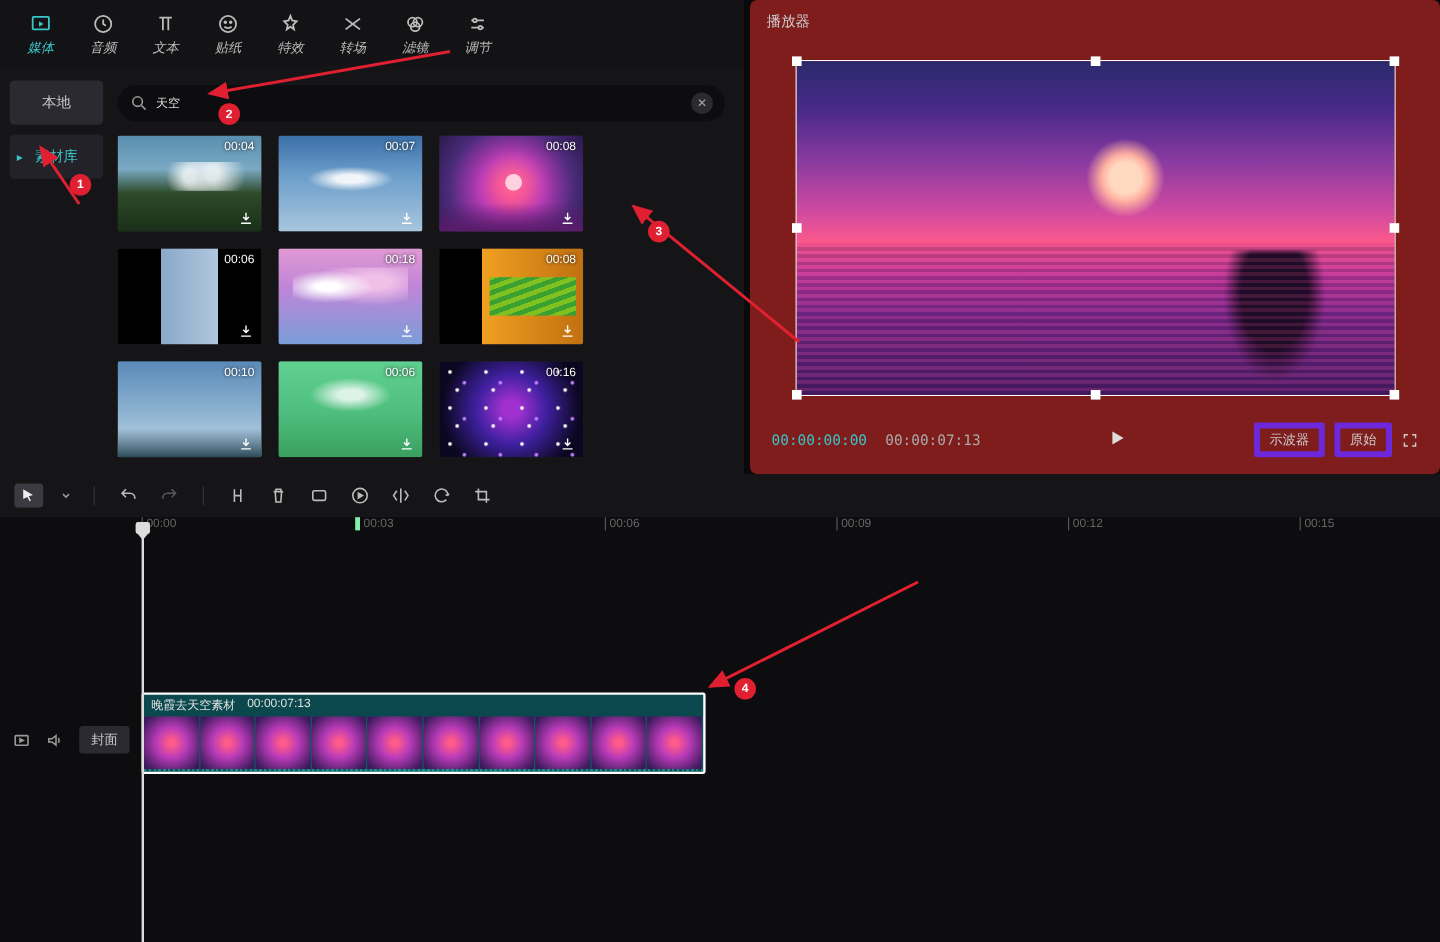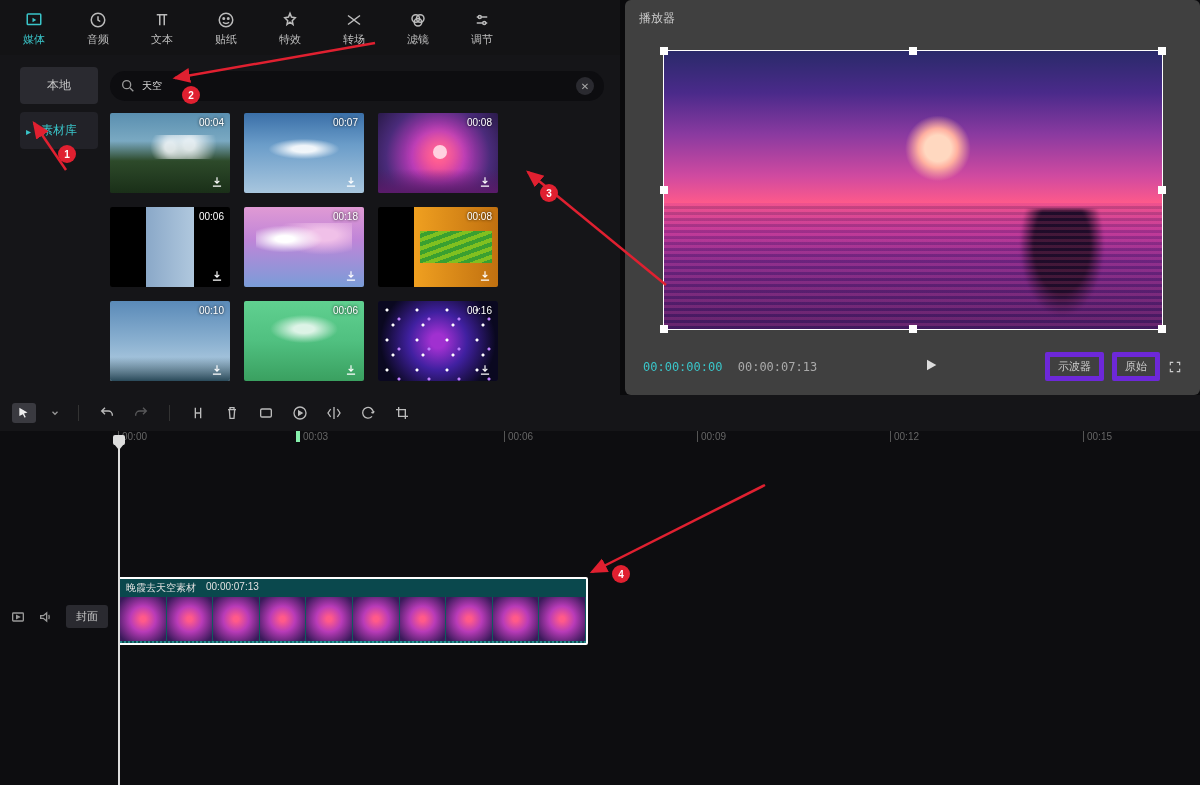--- a/index.html
+++ b/index.html
@@ -4,26 +4,26 @@
 <style>
   * { box-sizing: border-box; margin: 0; padding: 0; }
   body {
     width: 1200px; height: 785px;
     background: #0a0a0c; color: #bdbdbd;
     font-family: "Microsoft YaHei", Arial, sans-serif; font-size: 12px;
     overflow: hidden; position: relative;
   }
   .top { display: flex; height: 395px; }
   .left-panel { width: 620px; background: #151518; display: flex; flex-direction: column; }
-  .toolbar { display: flex; gap: 12px; padding: 4px 8px 0 8px; background: #131315; }
+  .toolbar { display: flex; gap: 0; padding: 4px 8px 0 8px; background: #131315; font-style: italic; }
   .tool { width: 52px; text-align: center; padding: 6px 0 8px 0; cursor: pointer; }
   .tool.active { color: #3ac5c9; }
   .tool .ico { height: 20px; display: flex; align-items: center; justify-content: center; }
   .tool .lab { font-size: 11px; margin-top: 2px; }
-  .panel-body { flex: 1; display: flex; padding: 12px 8px 0 20px; gap: 8px; }
+  .panel-body { flex: 1; display: flex; padding: 12px 8px 0 8px; gap: 8px; }
   .side-tabs { width: 78px; display: flex; flex-direction: column; gap: 8px; }
   .side-tab { background: #2a2a30; color: #c8c8c8; text-align: center; padding: 10px 0; border-radius: 4px; font-size: 12px; cursor: pointer; }
   .side-tab.active { background: #222228; color: #3ac5c9; position: relative; }
   .side-tab.active::before { content: "▸"; position: absolute; left: 6px; top: 50%; transform: translateY(-50%); color: #3ac5c9; font-size: 10px; }
   .content { flex: 1; display: flex; flex-direction: column; }
   .search-wrap { display: flex; align-items: center; background: #0d0d10; border-radius: 18px; padding: 6px 10px; margin: 4px 8px 12px 4px; }
   .search-wrap .sico { width: 16px; height: 16px; margin-right: 6px; }
   .search-input { background: transparent; border: none; outline: none; color: #ddd; font-size: 10px; flex: 1; }
   .clear-btn { background: #2a2a30; border: none; color: #aaa; width: 18px; height: 18px; border-radius: 50%; cursor: pointer; font-size: 10px; }
   .grid { display: flex; flex-wrap: wrap; gap: 14px; padding: 0 4px; }
@@ -44,21 +44,21 @@
   .sky5::after{content:"";position:absolute;top:20%;left:10%;width:80%;height:50%;background:radial-gradient(ellipse at 30% 40%,#fff 10%,transparent 40%),radial-gradient(ellipse at 70% 30%,#f0c0e8 15%,transparent 50%);}
   .sky6 { background: linear-gradient(90deg,#000 0%,#000 30%,#f0a020 30%,#c07010 100%); }
   .sky6::after{content:"";position:absolute;top:30%;left:35%;width:60%;height:40%;background:repeating-linear-gradient(-20deg,#3aa030 0 4px,#80c020 4px 8px);}
   .sky7 { background: linear-gradient(180deg,#5a8ab8 0%,#8ab0d0 50%,#c0d8e8 100%); }
   .sky7::after{content:"";position:absolute;bottom:0;left:0;right:0;height:30%;background:linear-gradient(180deg,transparent,#2a4a5a);}
   .sky8 { background: linear-gradient(180deg,#60d090 0%,#50c080 50%,#3aa060 100%); }
   .sky8::after{content:"";position:absolute;top:10%;left:10%;width:80%;height:50%;background:radial-gradient(ellipse,#fff 15%,transparent 50%);opacity:.8;}
   .sky9 { background: radial-gradient(circle at 50% 50%,#a030d0 10%,#4020a0 40%,#0a0820 80%); }
   .sky9::before{content:"";position:absolute;inset:0;background:radial-gradient(circle at 30% 30%,#fff 1px,transparent 2px),radial-gradient(circle at 70% 60%,#c080ff 1px,transparent 2px),radial-gradient(circle at 50% 80%,#fff 1px,transparent 2px);background-size:30px 30px;}
 
-  .preview { width: 575px; margin-left: 5px; background: #404040; border-radius: 6px; display: flex; flex-direction: column; }
+  .preview { width: 575px; margin-left: 5px; background: #7f1d1d; border-radius: 6px; display: flex; flex-direction: column; }
   .preview-hdr { padding: 10px 14px; font-size: 12px; color: #ccc; }
   .preview-stage { flex: 1; display: flex; align-items: center; justify-content: center; padding: 0 16px; }
   .canvas { width: 500px; height: 280px; position: relative; border: 1.5px solid #fff; }
   .handle { position: absolute; width: 8px; height: 8px; background: #fff; }
   .ht { top: -4px; } .hb { bottom: -4px; } .hl { left: -4px; } .hr { right: -4px; }
   .hc { left: 50%; transform: translateX(-50%); } .hm { top: 50%; transform: translateY(-50%); }
   .canvas-img { position: absolute; inset: 0;
     background:
       radial-gradient(circle at 55% 35%,#ffd8c0 4%,#ffb0a0 6%,transparent 10%),
       linear-gradient(180deg,#2a2a6a 0%,#4a2a8a 15%,#8a3aa0 30%,#d04aa0 45%,#ff5a8a 55%,#c03a9a 65%,#7a2a8a 75%,#3a1a5a 100%);

